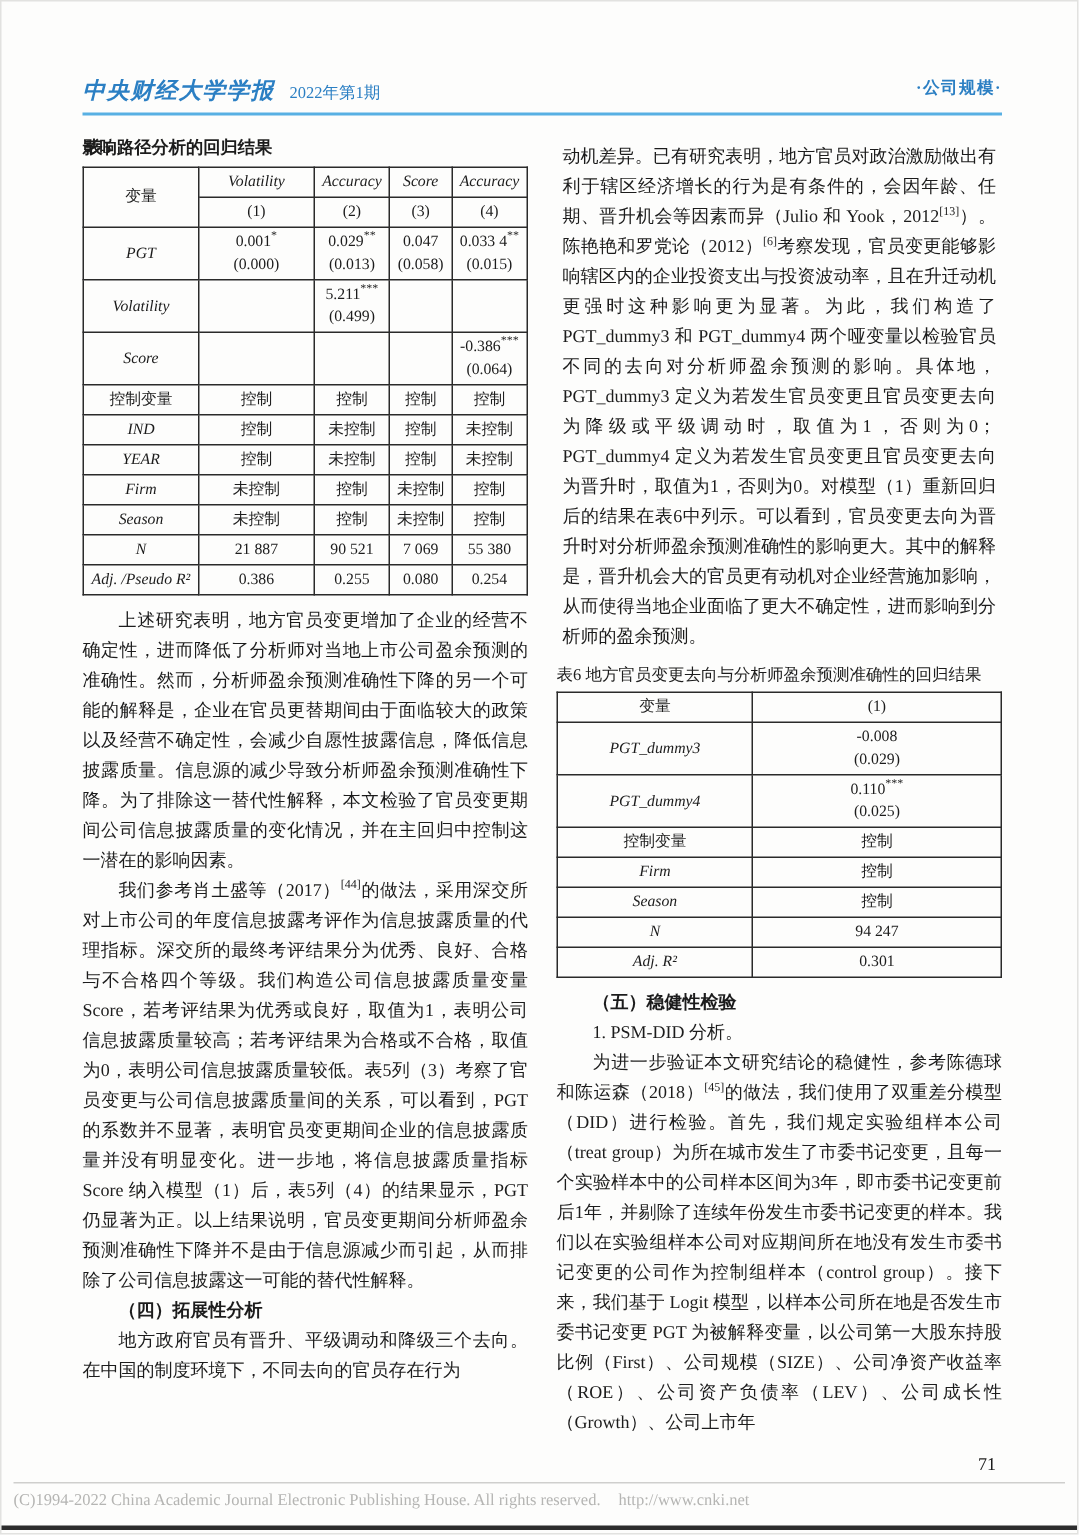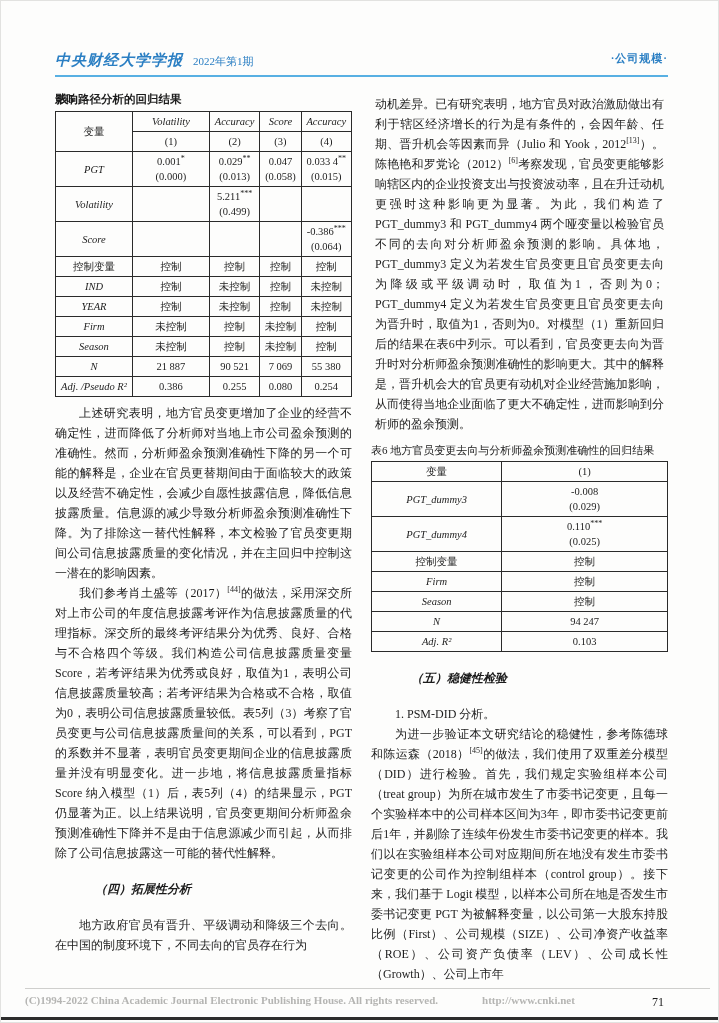--- a/index.html
+++ b/index.html
@@ -14,39 +14,39 @@
   .hdr-left{display:flex;align-items:baseline;}
   .journal-logo{font-size:15px;font-weight:bold;font-style:italic;color:#2b7fc3;letter-spacing:1px;}
   .issue{font-size:11px;color:#2b7fc3;margin-left:10px;font-weight:normal;}
   .section{font-size:11px;color:#2b7fc3;font-weight:bold;letter-spacing:1px;}
   .rule{height:2px;background:#58b0e3;margin-top:5px;}
   
   .cols{display:flex;gap:19px;margin-top:13px;}
   .col{width:297px;font-size:12px;line-height:20px;text-align:justify;}
   .para{margin:0;text-indent:2em;}
   .no-indent{margin:4px;text-indent:0;}
-  .sec-heading{margin:16px;text-indent:2em;font-style:italic;font-weight:bold;}
+  .sec-heading{margin:0;text-indent:2em;font-weight:bold;}
   sup{font-size:8px;line-height:0;}
   
   .tbl-cap{position:relative;font-size:11.5px;font-weight:bold;line-height:18px;margin-bottom:3px;}
   .tbl-cap .cap-label{position:absolute;left:2px;}
   .tbl-cap .cap-text{display:block;text-align:left;}
   .tbl-cap2{font-size:11px;font-weight:normal;line-height:16px;margin:8px 0 3px 0;text-align:left;white-space:nowrap;}
   table{width:100%;border-collapse:collapse;font-size:10.5px;line-height:15px;text-align:center;margin-bottom:6px;}
   th,td{border:1px solid #2a2a2a;padding:2px 2px;font-weight:normal;vertical-align:middle;}
   table{border:1.5px solid #2a2a2a;}
   .lat{font-style:italic;}
   #table5 td:first-child,#table5 th:first-child{width:26%;}
   #table6 td:first-child,#table6 th:first-child{width:44%;}
   .pagenum{text-align:right;margin-top:8px;font-size:12px;padding-right:4px;}
   
   .footer{
-    position:absolute;left:24px;right:8px;top:987px;border-top:1px solid #cfcfcd;
+    position:absolute;left:8px;right:8px;top:987px;border-top:1px solid #cfcfcd;
     padding-top:5px;color:#b5b5b3;font-size:11px;
-    font-family:"Liberation Serif","DejaVu Serif",serif;display:flex;gap:44px;font-weight:bold;
+    font-family:"Liberation Serif","DejaVu Serif",serif;display:flex;gap:12px;
   }
   .bottom-edge{position:absolute;left:0;right:0;top:1016px;height:3px;background:#2d2d2d;}
 </style>
 </head>
 <body>
 
 <div class="content">
 
   <div class="hdr">
     <div class="hdr-left">
@@ -198,21 +198,21 @@
             <tr>
               <td class="lat">Season</td>
               <td>控制</td>
             </tr>
             <tr>
               <td class="lat">N</td>
               <td>94 247</td>
             </tr>
             <tr>
               <td class="lat">Adj. R²</td>
-              <td>0.103</td>
+              <td>0.301</td>
             </tr>
           </tbody>
         </table>
 
       <p class="sec-heading">（五）稳健性检验</p>
       <p class="para">1. PSM-DID 分析。</p>
       <div>
           <p class="para">为进一步验证本文研究结论的稳健性，参考陈德球和陈运森（2018）<sup>[45]</sup>的做法，我们使用了双重差分模型（DID）进行检验。首先，我们规定实验组样本公司（treat group）为所在城市发生了市委书记变更，且每一个实验样本中的公司样本区间为3年，即市委书记变更前后1年，并剔除了连续年份发生市委书记变更的样本。我们以在实验组样本公司对应期间所在地没有发生市委书记变更的公司作为控制组样本（control group）。接下来，我们基于 Logit 模型，以样本公司所在地是否发生市委书记变更 PGT 为被解释变量，以公司第一大股东持股比例（First）、公司规模（SIZE）、公司净资产收益率（ROE）、公司资产负债率（LEV）、公司成长性（Growth）、公司上市年</p>
         </div>
       <div class="pagenum">71</div>

